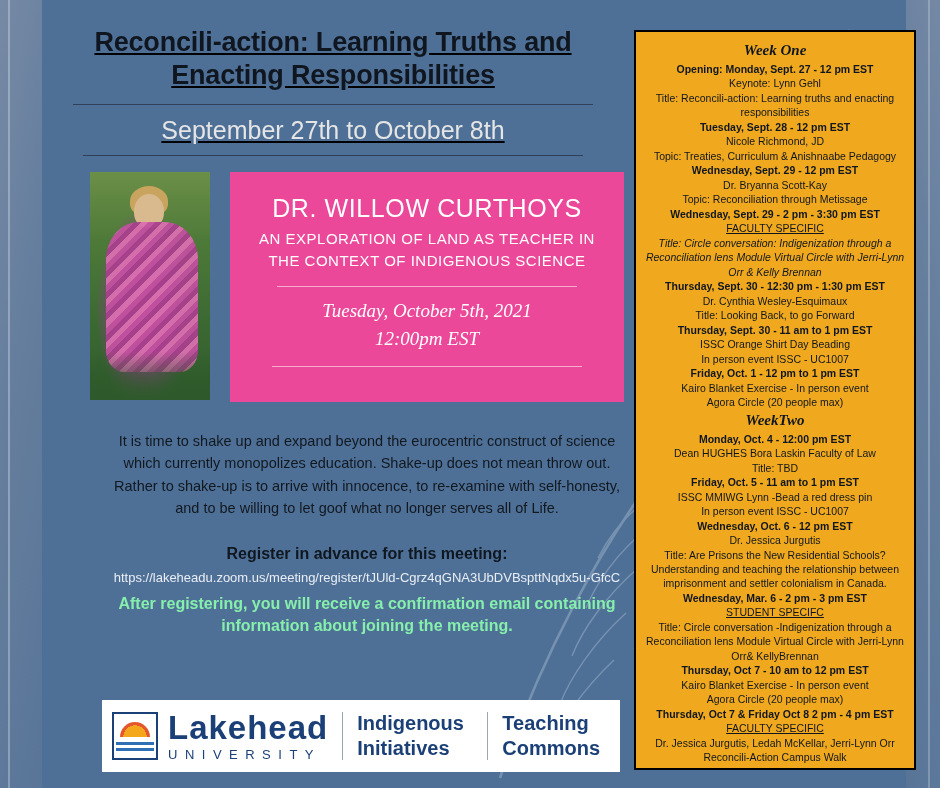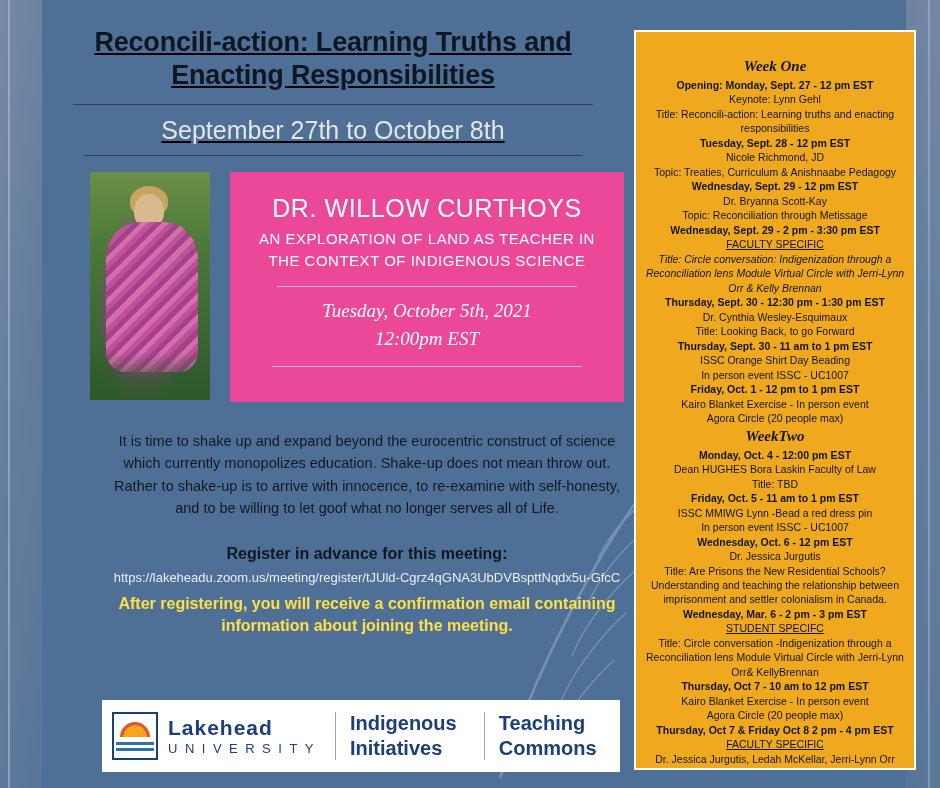--- a/index.html
+++ b/index.html
@@ -111,45 +111,45 @@
 
   .blurb {
     position: absolute; left: 70px; top: 430px; width: 510px;
     text-align: center; color: #111820; font-size: 14.5px; line-height: 1.55;
   }
   .register {
     position: absolute; left: 58px; top: 545px; width: 534px; text-align: center;
   }
   .register .r1 { font-size: 16px; font-weight: bold; color: #0f1720; }
   .register .r2 { font-size: 13px; color: #e9eef5; margin-top: 7px; word-break: break-all; }
-  .register .r3 { font-size: 16px; font-weight: bold; color: #fde047; margin-top: 8px; line-height: 1.35; }
+  .register .r3 { font-size: 16px; font-weight: bold; color: #86efac; margin-top: 8px; line-height: 1.35; }
 
   .logo-bar {
     position: absolute; left: 60px; top: 700px; width: 518px; height: 72px;
     background: #ffffff; display: flex; align-items: center; padding: 0 10px;
   }
   .logo-mark {
     width: 46px; height: 48px; border: 2px solid #1b3f77; position: relative; flex: 0 0 auto;
     background: #fff; margin-right: 10px;
   }
   .logo-mark .sun { position:absolute; left: 6px; top: 8px; width: 30px; height: 15px;
     background: radial-gradient(circle at 50% 100%, #f4a71d 0 55%, #e4572e 55% 100%);
     border-radius: 15px 15px 0 0; }
   .logo-mark .wave { position:absolute; left: 2px; bottom: 4px; width: 38px; height: 12px;
     background: repeating-linear-gradient(180deg, #2f6fb5 0 3px, #ffffff 3px 6px); }
   .logo-text { line-height: 1; }
-  .logo-text .lk { font-size: 21px; font-weight: bold; color: #1b3f77; letter-spacing: 1px; }
+  .logo-text .lk { font-size: 33px; font-weight: bold; color: #1b3f77; letter-spacing: 1px; }
   .logo-text .un { font-size: 13px; color: #1b3f77; letter-spacing: 7.5px; margin-top: 4px; }
   .logo-div { width: 1px; height: 48px; background: #9aa7b5; margin: 0 14px; flex: 0 0 auto; }
   .logo-sub { font-size: 20px; font-weight: bold; color: #1b3f77; line-height: 1.25; }
 
   
   .schedule {
     position: absolute; left: 634px; top: 30px; width: 282px; height: 740px;
-    background: #f0a91e; border: 2px solid #ffffff; padding: 24px 8px 6px 8px;
+    background: #f0a91e; border: 2px solid #000000; padding: 8px 8px 6px 8px;
     overflow: hidden; color: #10161f; text-align: center;
   }
   .wk-head {
     font-family: "Liberation Serif", serif; font-style: italic; font-weight: bold;
     font-size: 15px; margin: 2px 0 3px 0;
   }
   .ln { font-size: 10.5px; line-height: 1.38; }
   .ln.b { font-weight: bold; }
   .ln.i { font-style: italic; }
   .ln.u { text-decoration: underline; }

